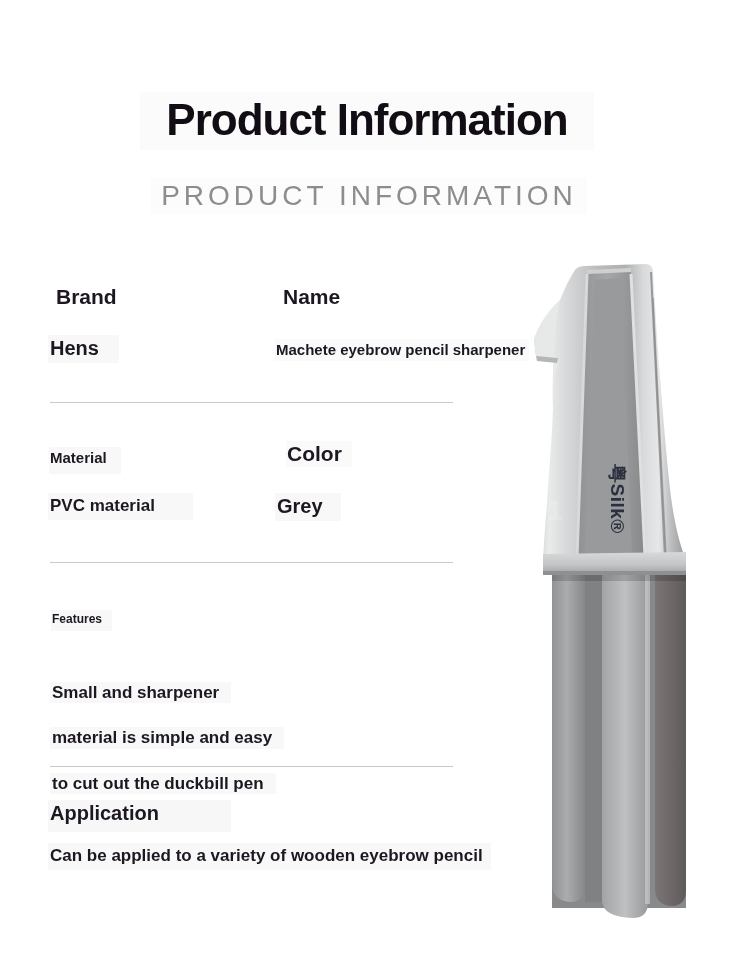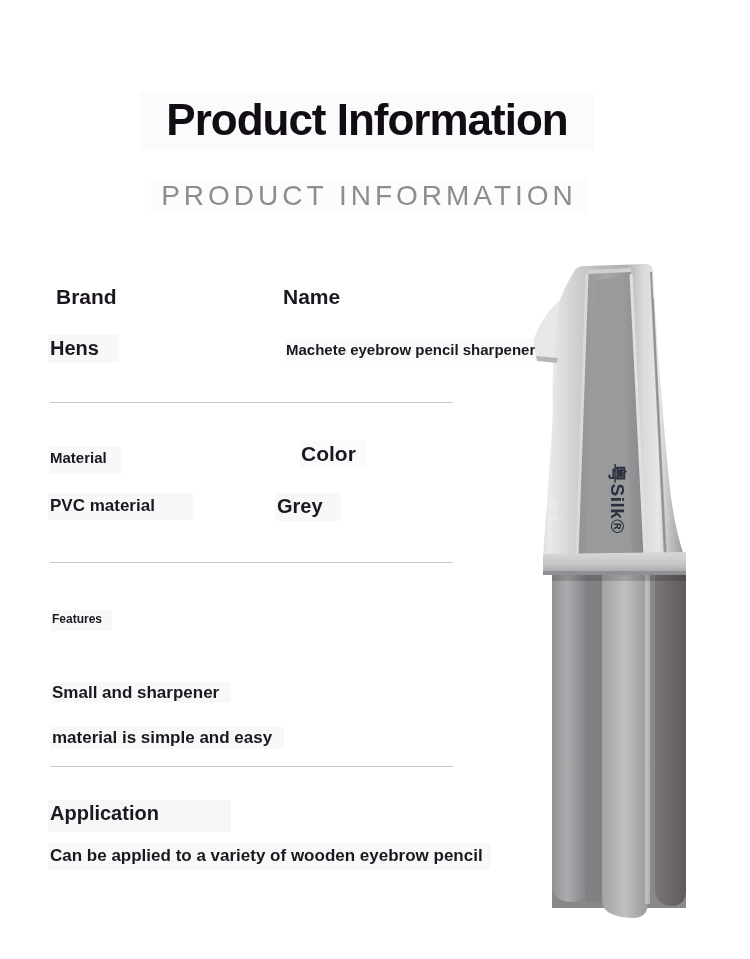--- a/index.html
+++ b/index.html
@@ -18,35 +18,35 @@
   .title span{display:inline-block;font-size:44px;line-height:48px;font-weight:700;
     letter-spacing:-1px;color:var(--title-black);background:#fbfbfb;padding:4px 26px 6px;}
   .subtitle{left:0;top:178px;width:738px;text-align:center;}
   .subtitle span{display:inline-block;font-size:28px;line-height:32px;font-weight:400;
     letter-spacing:4px;color:var(--subtitle-grey);background:#fcfcfc;padding:2px 10px;}
 
   .lbl-lg{font-size:21px;font-weight:700;line-height:26px;margin-left:8px;}
   .lbl-sm{font-size:15px;font-weight:700;line-height:19px;}
   .val-lg{font-size:20px;font-weight:700;line-height:25px;}
   .val-md{font-size:17px;font-weight:700;line-height:21px;}
-  .val-sm{font-size:15px;font-weight:700;line-height:19px;margin-left:10px;}
+  .val-sm{font-size:15px;font-weight:700;line-height:19px;}
 
   .brand-label{left:48px;top:284px;}
   .name-label{left:275px;top:284px;}
   .brand-value{left:48px;top:336px;}
   .brand-value span{padding:2px 20px 4px 2px;}
   .name-value{left:275px;top:340px;}
   .name-value span{padding:2px 4px 3px 1px;background:#fafafa;}
 
   .divider{left:50px;width:403px;height:1px;background:var(--divider-grey);}
   .divider-1{top:402px;} .divider-2{top:562px;} .divider-3{top:766px;}
 
   .material-label{left:49px;top:448px;}
   .material-label span{padding:2px 14px 8px 1px;text-align:right;}
-  .color-label{left:292px;top:441px;}
+  .color-label{left:278px;top:441px;}
   .color-label span{padding:1px 10px 2px 1px;background:#fafafa;}
   .material-value{left:48px;top:495px;}
   .material-value span{padding:3px 38px 5px 2px;}
   .color-value{left:275px;top:494px;}
   .color-value span{padding:2px 18px 4px 2px;}
 
   .features-label{left:51px;top:610px;font-size:12px;}
   .features-label span{padding:2px 10px 5px 1px;}
   .features-text{left:50px;top:658px;}
   .features-text span{display:inline-block;padding:0 12px 0 2px;line-height:21.3px;}
@@ -99,20 +99,21 @@
   </div>
 
   <div class="abs divider divider-2"></div>
 
   <div class="abs lbl-sm features-label">
     <span class="hl">Features</span>
   </div>
   <div class="abs val-md features-text">
     <span class="hl">Small and sharpener</span><br>
     <span class="hl">material is simple and easy</span><br>
+    <span class="hl">to cut out the duckbill pen</span>
   </div>
 
   <div class="abs divider divider-3"></div>
 
   <div class="abs val-lg application-label">
     <span>Application</span>
   </div>
   <div class="abs val-md application-value">
     <span class="hl">Can be applied to a variety of wooden eyebrow pencil</span>
   </div>

